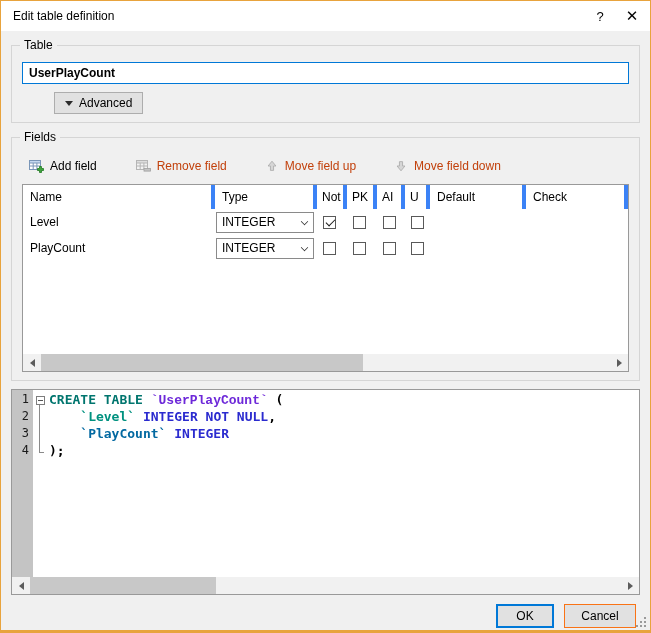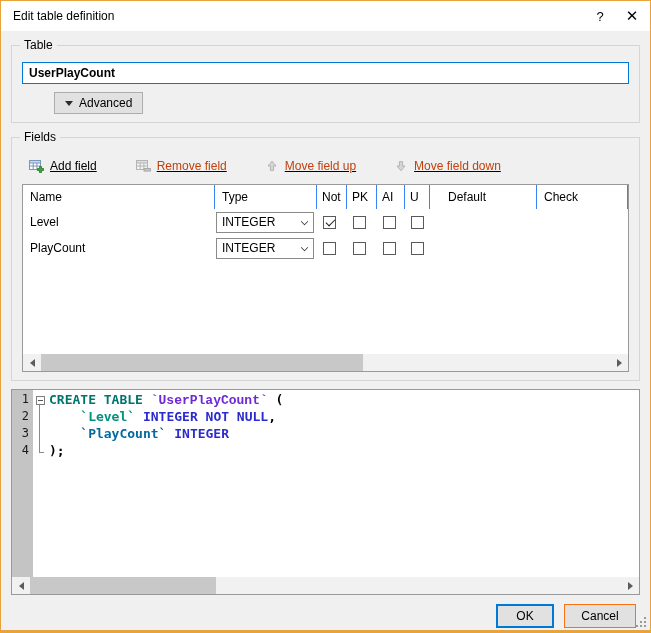--- a/index.html
+++ b/index.html
@@ -24,37 +24,37 @@
   .table-name-input { width:100%; height:22px; border:1px solid #0078d7; background:#fff;
                       padding:0 6px; font:bold 12px "Liberation Sans",sans-serif; outline:none; }
   .advanced-btn { margin-top:8px; height:22px; min-width:82px; display:inline-flex; align-items:center;
                   gap:6px; padding:0 10px; background:#e1e1e1; border:1px solid #adadad;
                   font:12px "Liberation Sans",sans-serif;margin-left:32px; }
   .tri-down { width:0; height:0; border-left:4px solid transparent; border-right:4px solid transparent;
               border-top:5px solid #2b2b2b; }
 
   
   .fields-group { height:244px; padding:16px 10px 10px; }
-  .toolbar { height:24px; display:flex; align-items:center;text-decoration:underline; }
+  .toolbar { height:24px; display:flex; align-items:center; }
   .tool-btn { display:inline-flex; align-items:center; gap:6px; margin-right:26px; padding:2px 6px;
               background:transparent; border:none; font:12px "Liberation Sans",sans-serif; color:#000; }
   .tool-btn.disabled { color:#c2410c; }
 
   .grid-panel { margin-top:6px; height:188px; border:1px solid #999; background:#fff;
                 display:flex; flex-direction:column; }
   .grid-header { display:flex; height:24px; background:#fff; flex:none; }
-  .gh-cell { display:flex; align-items:center; padding-left:7px; border-right:1px solid #3b82f6;
+  .gh-cell { display:flex; align-items:center; padding-left:7px; border-right:4px solid #3b82f6;
              height:100%; overflow:hidden; }
   .col-name    { width:192px; flex:none; }
   .col-type    { width:102px; flex:none; }
   .col-not     { width:30px;  flex:none; }
   .col-pk      { width:30px;  flex:none; }
   .col-ai      { width:28px;  flex:none; }
   .col-u       { width:25px;  flex:none; }
-  .col-default { width:96px;  flex:none;margin-left:11px; }
+  .col-default { width:96px;  flex:none; }
   .col-check   { flex:1; }
   .gh-cell.col-not,.gh-cell.col-pk,.gh-cell.col-ai,.gh-cell.col-u { padding-left:5px; }
 
   .grid-body { flex:1; background:#fff; overflow:hidden; }
   .grid-row { display:flex; height:26px; align-items:center; }
   .gr-cell { display:flex; align-items:center; padding-left:7px; height:100%; overflow:hidden; }
   .gr-cell.cbcell { padding-left:6px; }
 
   .combo { width:98px; height:21px; background:#fff; border:1px solid #8a8a8a;
            display:flex; align-items:center; justify-content:space-between; padding:0 5px 0 5px; }

